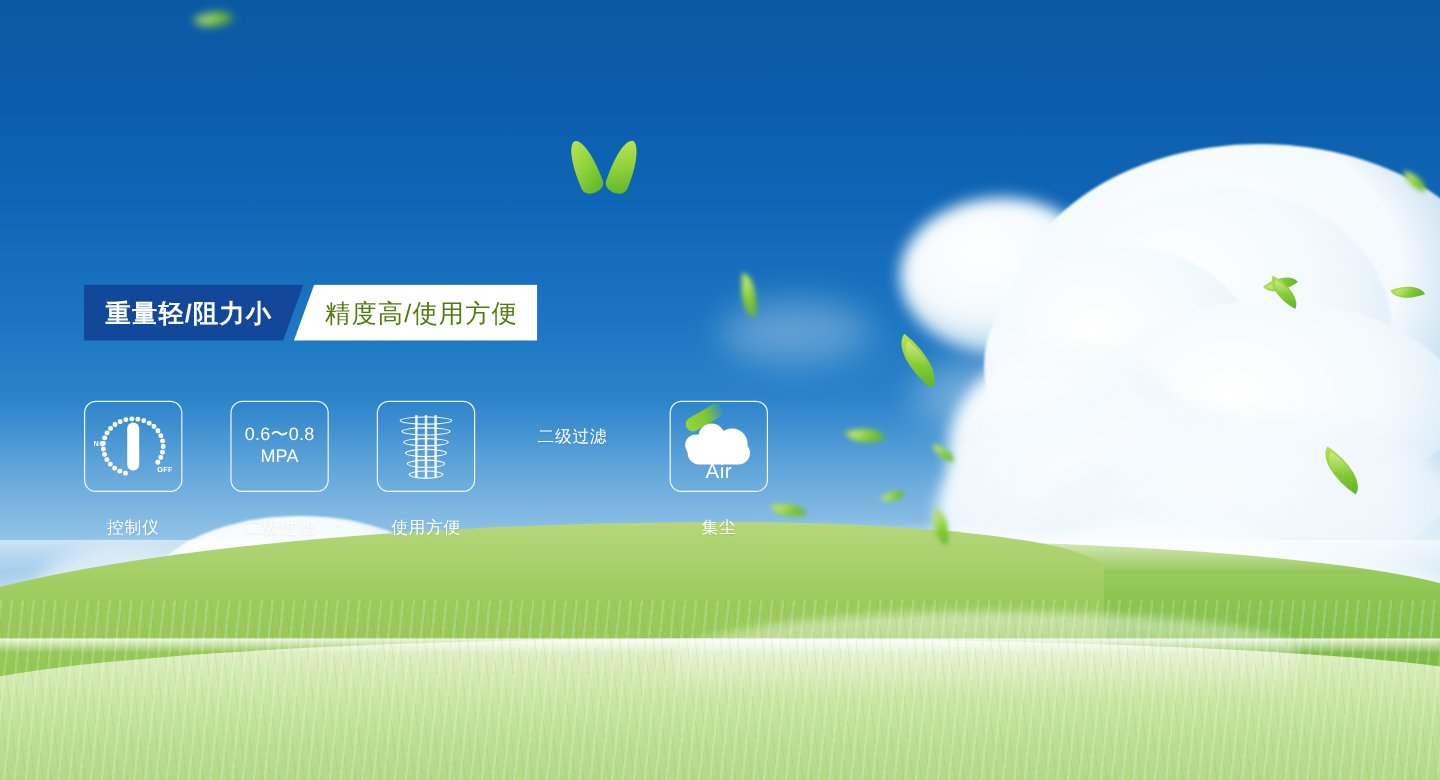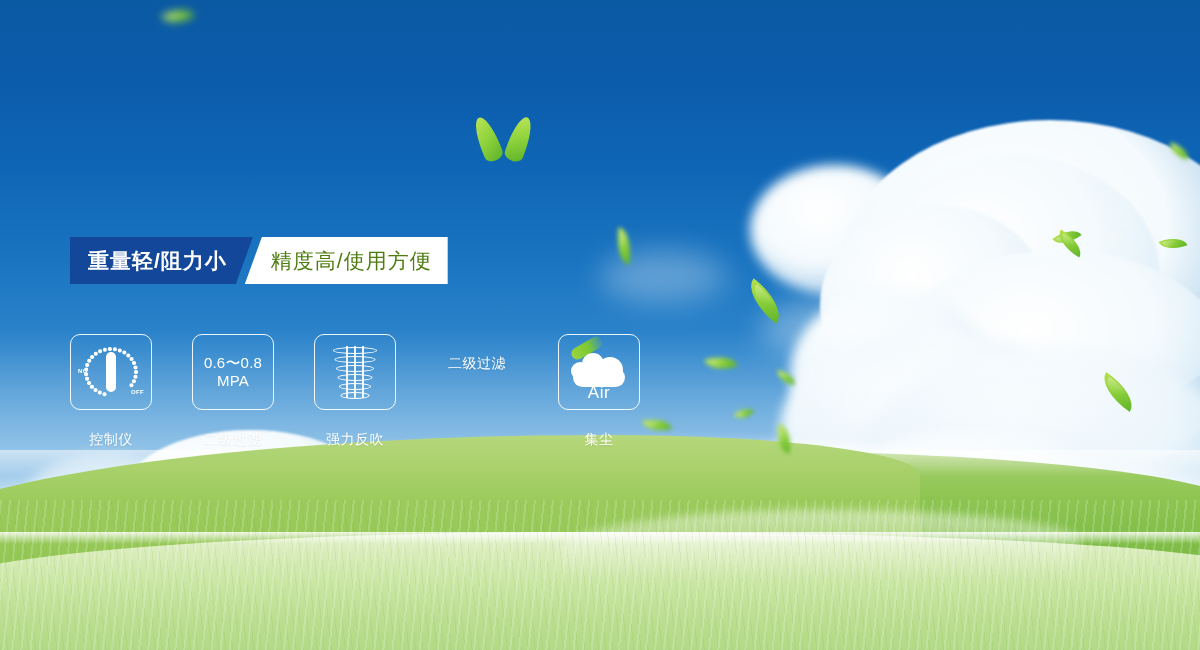--- a/index.html
+++ b/index.html
@@ -348,21 +348,21 @@
           <span class="ring" style="top:13px; width:41px;"></span>
           <span class="ring" style="top:22px; width:38px;"></span>
           <span class="ring" style="top:31px; width:35px;"></span>
           <span class="ring" style="top:40px; width:32px;"></span>
           <span class="ring" style="top:49px; width:29px;"></span>
           <span class="bar" style="left:18px;"></span>
           <span class="bar" style="left:26px;"></span>
           <span class="bar" style="left:34px;"></span>
         </div>
       </div>
-      <div class="feat-label">强力反吹</div>
+      <div class="feat-label">使用方便</div>
     </div>
 
     <div class="feature">
       <div class="feat-label">二级过滤</div>
     </div>
 
     <div class="feature">
       <div class="feat-box">
         <div class="airicon">
           <span class="streak"></span>

